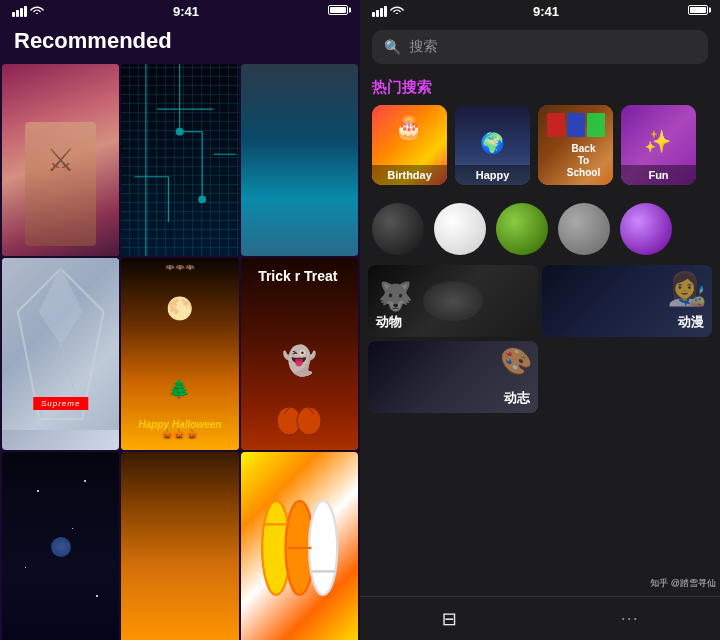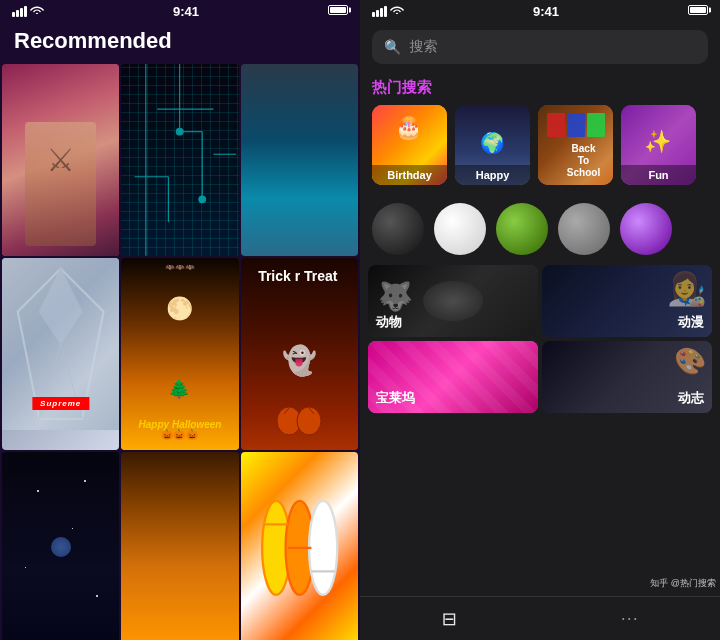--- a/index.html
+++ b/index.html
@@ -418,21 +418,21 @@
 
     <div class="grid-item wp-supreme">
       <div style="width:100%;height:100%;position:relative;background:linear-gradient(135deg,#b0baca 0%,#9aaac0 40%,#c0cad8 70%,#a8b8c8 100%);">
         <svg style="position:absolute;inset:0;width:100%;height:100%;opacity:0.6" viewBox="0 0 100 160">
           <polygon points="50,10 90,50 70,150 30,150 10,50" fill="none" stroke="#ccd4e0" stroke-width="2"></polygon>
           <polygon points="50,10 70,50 50,80 30,50" fill="rgba(200,210,230,0.5)" stroke="#b0c0d0" stroke-width="1"></polygon>
           <line x1="30" y1="50" x2="70" y2="50" stroke="#b0c0d0" stroke-width="1"></line>
           <line x1="50" y1="80" x2="70" y2="150" stroke="#b0c0d0" stroke-width="1"></line>
           <line x1="50" y1="80" x2="30" y2="150" stroke="#b0c0d0" stroke-width="1"></line>
         </svg>
-        <div style="position:absolute;bottom:20px;left:50%;transform:translateX(-50%);background:red;color:white;font-size:8px;font-weight:700;padding:2px 8px;font-style:italic;letter-spacing:1px;">Supreme</div>
+        <div style="position:absolute;bottom:20px;left:50%;transform:translateX(-50%);background:red;color:white;font-size:8px;font-weight:400;padding:2px 8px;font-style:italic;letter-spacing:1px;">Supreme</div>
       </div>
     </div>
     <div class="grid-item wp-halloween-bats">
       <div style="width:100%;height:100%;position:relative;background:linear-gradient(180deg,#0a0500 0%,#6b3000 35%,#cc6600 65%,#ffaa00 100%);">
         <div style="position:absolute;top:20%;left:50%;transform:translateX(-50%);font-size:22px;">🌕</div>
         <div style="position:absolute;top:5px;left:0;right:0;display:flex;justify-content:space-around;font-size:8px;">🦇🦇🦇</div>
         <div style="position:absolute;bottom:50px;left:50%;transform:translateX(-50%);font-size:18px;">🌲</div>
         <div style="position:absolute;bottom:10px;left:0;right:0;display:flex;justify-content:space-around;font-size:10px;">🎃🎃🎃</div>
         <div class="halloween-text">Happy Halloween</div>
       </div>
@@ -566,35 +566,29 @@
         <span class="cat-label">动物</span>
       </div>
 
       <div class="category-item cat-anime">
         <div style="position:absolute;inset:0;background:linear-gradient(135deg,#0a1020 0%,#1a2040 50%,#2a3050 100%);">
           <div style="position:absolute;top:5px;right:5px;font-size:32px;opacity:0.6;">👩‍🎨</div>
         </div>
         <span class="cat-label-right">动漫</span>
       </div>
 
-      <div class="category-item cat-bollywood">
-        <div style="position:absolute;inset:0;background:linear-gradient(135deg,#cc0088 0%,#ff44bb 50%,#aa0066 100%);">
-          <div style="position:absolute;inset:0;background:repeating-linear-gradient(45deg,transparent,transparent 10px,rgba(255,255,255,0.05) 10px,rgba(255,255,255,0.05) 20px);"></div>
-        </div>
-        <span class="cat-label">宝莱坞</span>
-      </div>
 
       <div class="category-item cat-logo">
         <div style="position:absolute;inset:0;background:linear-gradient(135deg,#0a0a1a 0%,#2a2a3a 50%,#3a3a4a 100%);">
           <div style="position:absolute;top:5px;right:5px;font-size:26px;opacity:0.6;">🎨</div>
         </div>
         <span class="cat-label-right">动志</span>
       </div>
     </div>
   </div>
 
   <div class="right-bottom-bar">
     <span class="bottom-icon">⊟</span>
     <span style="color:#8e8e93;font-size:18px;">···</span>
   </div>
 
-  <div class="watermark" style="position:absolute;bottom:50px;right:4px;">知乎 @热门搜索</div>
+  <div class="watermark" style="position:absolute;bottom:50px;right:4px;">知乎 @踏雪寻仙</div>
 </div>
 
 </body></html>

